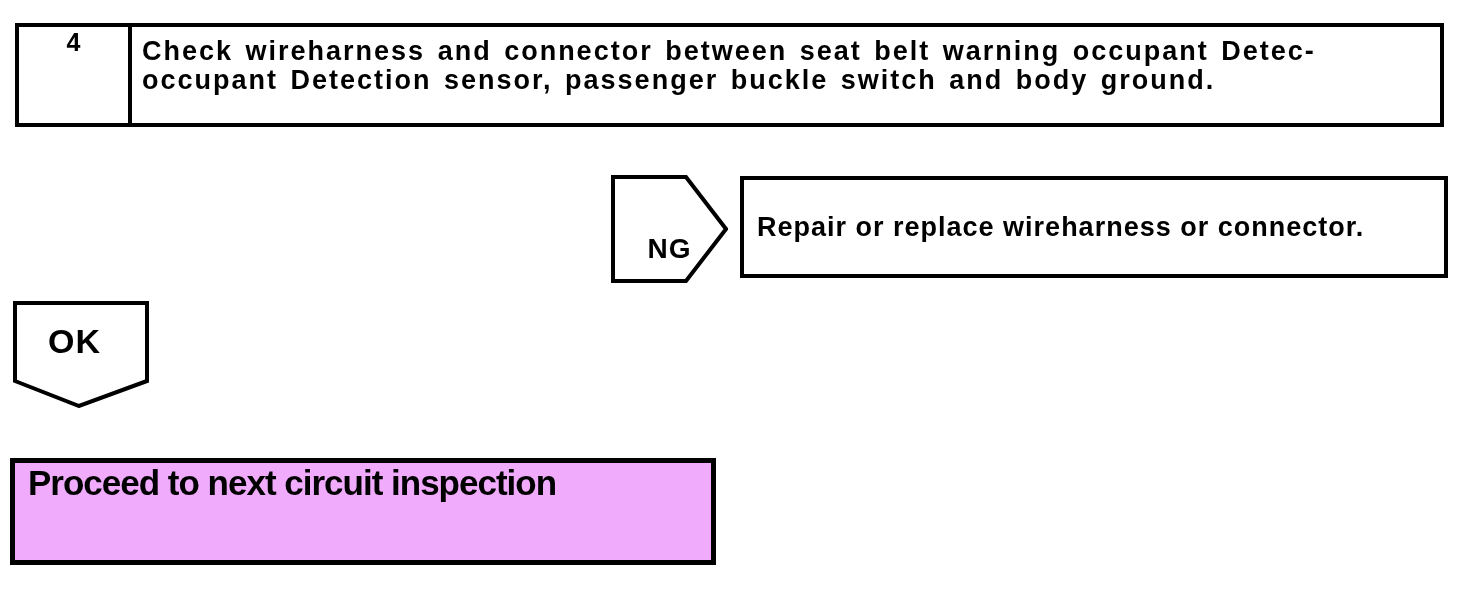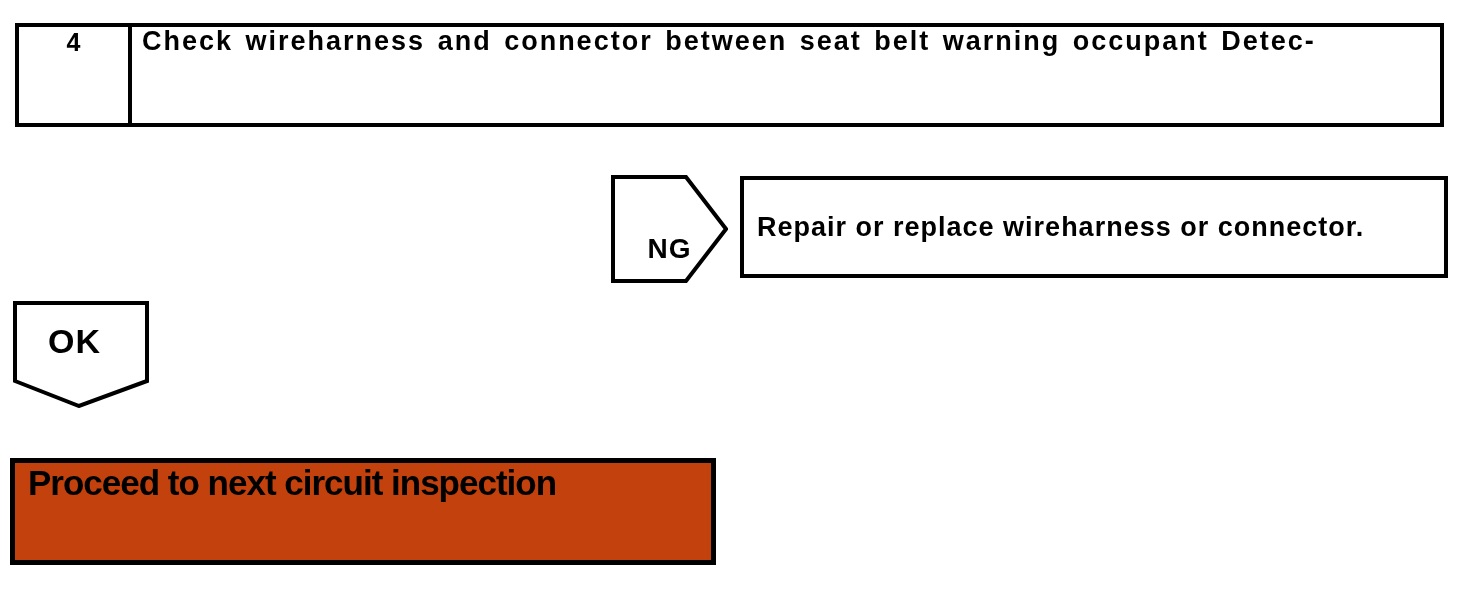--- a/index.html
+++ b/index.html
@@ -35,21 +35,21 @@
     box-sizing: border-box;
     border-right: 4px solid #000;
     text-align: center;
     font-size: 25px;
     line-height: 28px;
     padding-top: 1px;
   }
   .step-text-cell {
     flex: 1;
     box-sizing: border-box;
-    padding: 0 6px 0 10px;
+    padding: 10px 6px 0 10px;
     font-size: 27px;
     line-height: 28.5px;
     letter-spacing: 2px;
     word-spacing: 3px;
   }
   .flow-line { white-space: pre; }
 
   
   .connector {
     position: absolute;
@@ -90,32 +90,33 @@
     left: 10px;
     top: 458px;
     width: 706px;
     height: 107px;
     border: 5px solid #000;
     box-sizing: border-box;
     padding: 1px 0 0 13px;
     font-size: 35px;
     line-height: 38px;
     letter-spacing: -1px;
-    background: #c2410c;
+    background: #f0abfc;
   }
 </style>
 </head>
 <body>
 
 <div class="canvas">
 
   <div class="step-table">
     <div class="step-num-cell">4</div>
     <div class="step-text-cell">
       <div class="flow-line">Check wireharness and connector between seat belt warning occupant Detec-</div>
+      <div class="flow-line">occupant Detection sensor, passenger buckle switch and body ground.</div>
     </div>
   </div>
 
   <div class="connector ng-connector">
     <svg width="117" height="108" viewBox="0 0 117 108">
       <polygon points="2,2 75,2 115,54 75,106 2,106" fill="#ffffff" stroke="#000000" stroke-width="4"></polygon>
     </svg>
     <div class="connector-label ng-label">NG</div>
   </div>
 

